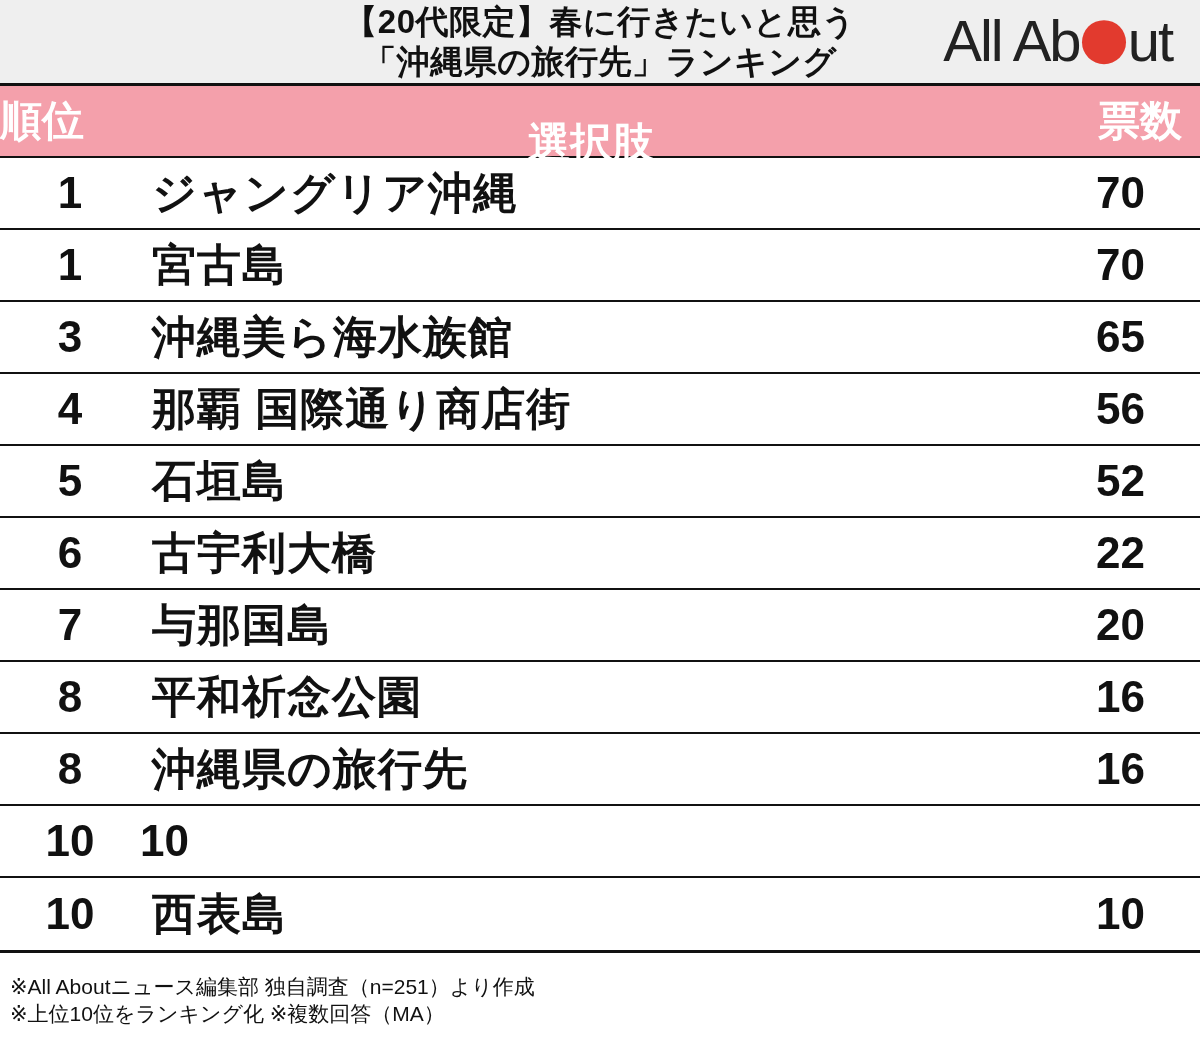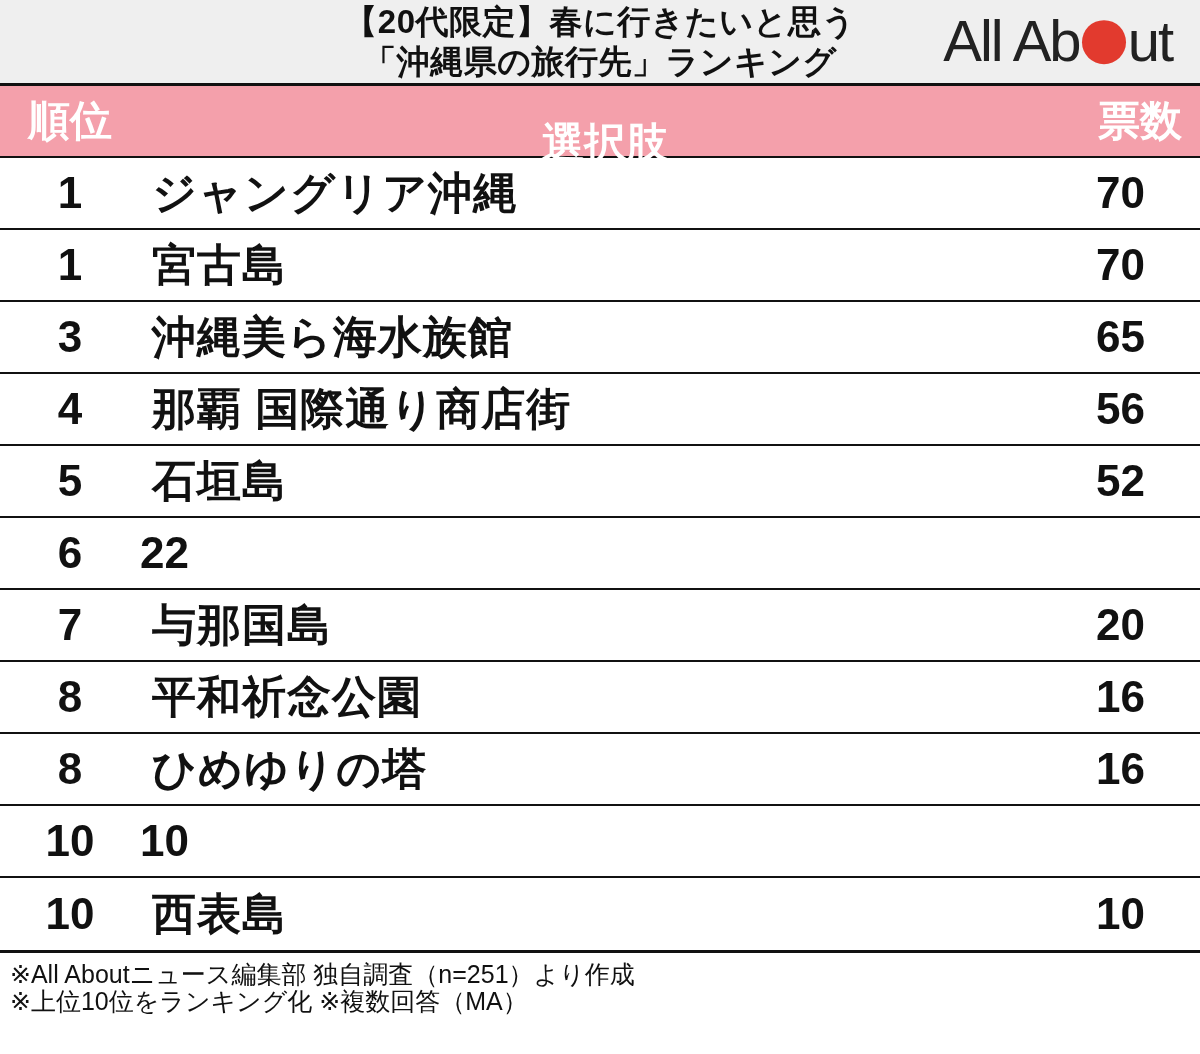--- a/index.html
+++ b/index.html
@@ -65,21 +65,21 @@
   .col-head{
     height:72px;
     background:var(--pink);
     border-bottom:2px solid var(--ink);
     display:flex;
     align-items:center;
     color:var(--white);
     font-weight:bold;
     font-size:42px;
   }
-  .col-head .h-rank{margin-left:28px;}
+  .col-head .h-rank{}
   .col-head .h-choice{flex:1;text-align:center;margin-top:44px;}
   .col-head .h-votes{margin-right:18px;}
 
   
   .row{
     height:72px;
     display:flex;
     align-items:center;
     border-bottom:2px solid var(--ink);
     background:#ffffff;
@@ -90,22 +90,22 @@
   .row:last-child{border-bottom:none;}
   .cell-rank{width:140px;text-align:center;flex:0 0 auto;}
   .cell-choice{flex:1;padding-left:12px;letter-spacing:1px;}
   .cell-votes{flex:0 0 auto;padding-right:55px;text-align:left;}
 
   
   .notes{
     height:77px;
     border-top:3px solid var(--ink);
     background:#ffffff;
-    padding:8px 0 0 10px;
-    font-size:25px;
+    padding:20px 0 0 10px;
+    font-size:21px;
     line-height:27px;
     font-weight:normal;
     color:var(--ink);
   }
 </style>
 </head>
 <body>
 
 <div class="page">
 
@@ -148,35 +148,36 @@
       <span class="cell-choice">那覇 国際通り商店街</span>
       <span class="cell-votes">56</span>
     </div>
     <div class="row">
       <span class="cell-rank">5</span>
       <span class="cell-choice">石垣島</span>
       <span class="cell-votes">52</span>
     </div>
     <div class="row">
       <span class="cell-rank">6</span>
+      <span class="cell-choice">古宇利大橋</span>
       <span class="cell-votes">22</span>
     </div>
     <div class="row">
       <span class="cell-rank">7</span>
       <span class="cell-choice">与那国島</span>
       <span class="cell-votes">20</span>
     </div>
     <div class="row">
       <span class="cell-rank">8</span>
       <span class="cell-choice">平和祈念公園</span>
       <span class="cell-votes">16</span>
     </div>
     <div class="row">
       <span class="cell-rank">8</span>
-      <span class="cell-choice">ひめゆりの塔</span>
+      <span class="cell-choice">沖縄県の旅行先</span>
       <span class="cell-votes">16</span>
     </div>
     <div class="row">
       <span class="cell-rank">10</span>
       <span class="cell-votes">10</span>
     </div>
     <div class="row">
       <span class="cell-rank">10</span>
       <span class="cell-choice">西表島</span>
       <span class="cell-votes">10</span>

